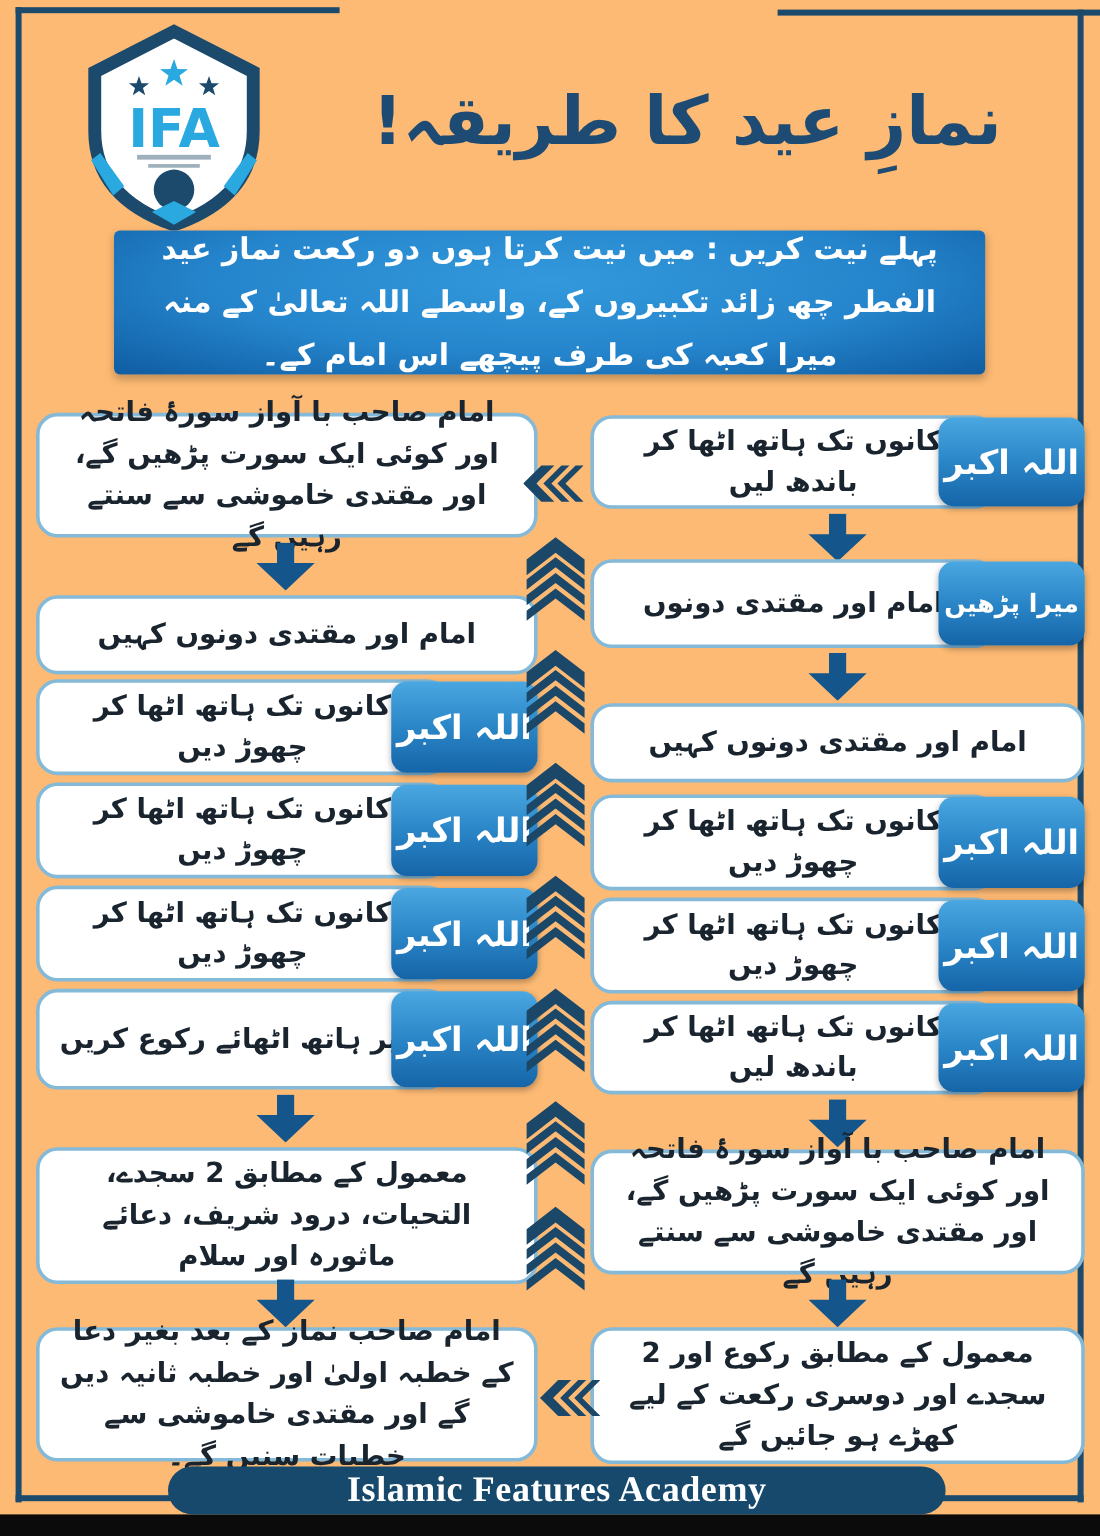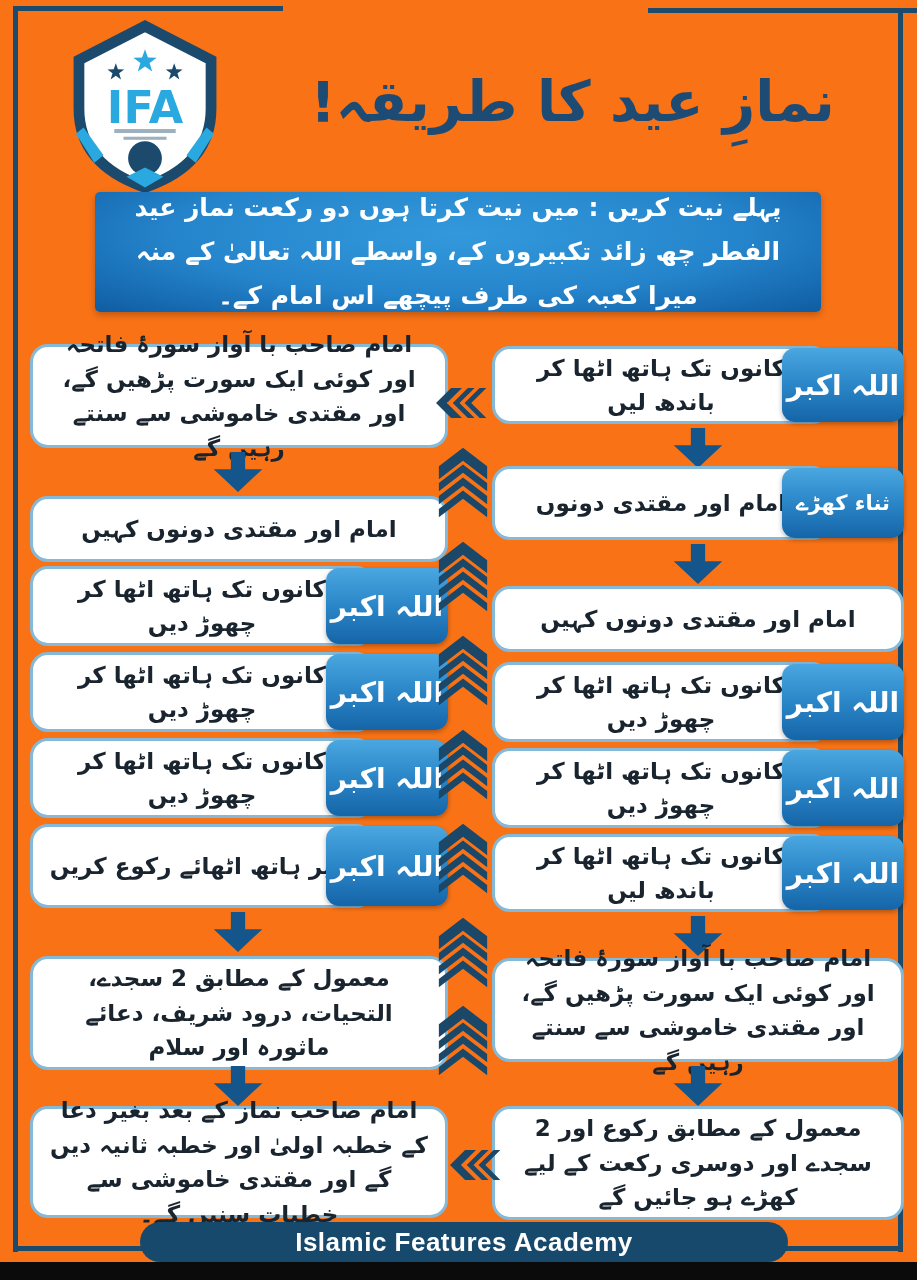--- a/index.html
+++ b/index.html
@@ -1,17 +1,17 @@
 <!DOCTYPE html>
 <html lang="ur"><head>
 <meta charset="utf-8">
 <style>
   html,body{margin:0;padding:0;background:#e9ecee;}
   .poster{
-    position:relative;width:917px;height:1280px;background:#f97316;overflow:hidden;
+    position:relative;width:917px;height:1280px;background:#fdba74;overflow:hidden;
     font-family:"DejaVu Sans",sans-serif;
   }
   
   .frame{position:absolute;background:#1c4a6d;}
   
   .logo{position:absolute;left:50px;top:20px;width:190px;height:172px;}
   
   .title{
     position:absolute;left:240px;top:26px;width:665px;height:150px;
     display:flex;align-items:center;justify-content:center;
@@ -44,21 +44,21 @@
     box-shadow:0 2px 5px rgba(0,0,0,.3);
   }
   .badge.small-label{font-size:21px;}
   .arrow-down{position:absolute;width:72px;height:40px;}
   .chev-up{position:absolute;left:437px;width:52px;height:74px;}
   .chev-left{position:absolute;width:52px;height:34px;}
   
   .footer-pill{
     position:absolute;left:140px;top:1222px;width:648px;height:40px;border-radius:22px;
     background:#17496d;display:flex;align-items:center;justify-content:center;
-    color:#ffffff;font-family:Liberation Sans, sans-serif;font-weight:bold;font-size:26px;
+    color:#ffffff;font-family:Liberation Serif, serif;font-weight:bold;font-size:30px;
     letter-spacing:.5px;z-index:3;
   }
   .bottom-strip{position:absolute;left:0;top:1262px;width:917px;height:18px;background:#0b0b0b;}
 </style>
 </head>
 <body>
 
 <svg width="0" height="0" style="position:absolute">
   <defs>
     <symbol id="sym-arrow-down" viewBox="0 0 76 56">
@@ -115,21 +115,21 @@
   </div>
   <svg class="arrow-down" style="left:662px;top:428px">
       <use href="#sym-arrow-down"></use>
     </svg>
 
   <div class="row badge-row" style="left:492px;top:466px;width:412px;height:74px">
     <div class="wbox">
         <span>امام اور مقتدی دونوں</span>
       </div>
     <div class="badge small-label">
-        <span>ثناء کھڑے</span>
+        <span>میرا پڑھیں</span>
       </div>
   </div>
   <svg class="arrow-down" style="left:662px;top:544px">
       <use href="#sym-arrow-down"></use>
     </svg>
 
   <div class="row" style="left:492px;top:586px;width:412px;height:66px">
     <div class="wbox">
         <span>امام اور مقتدی دونوں کہیں</span>
       </div>

